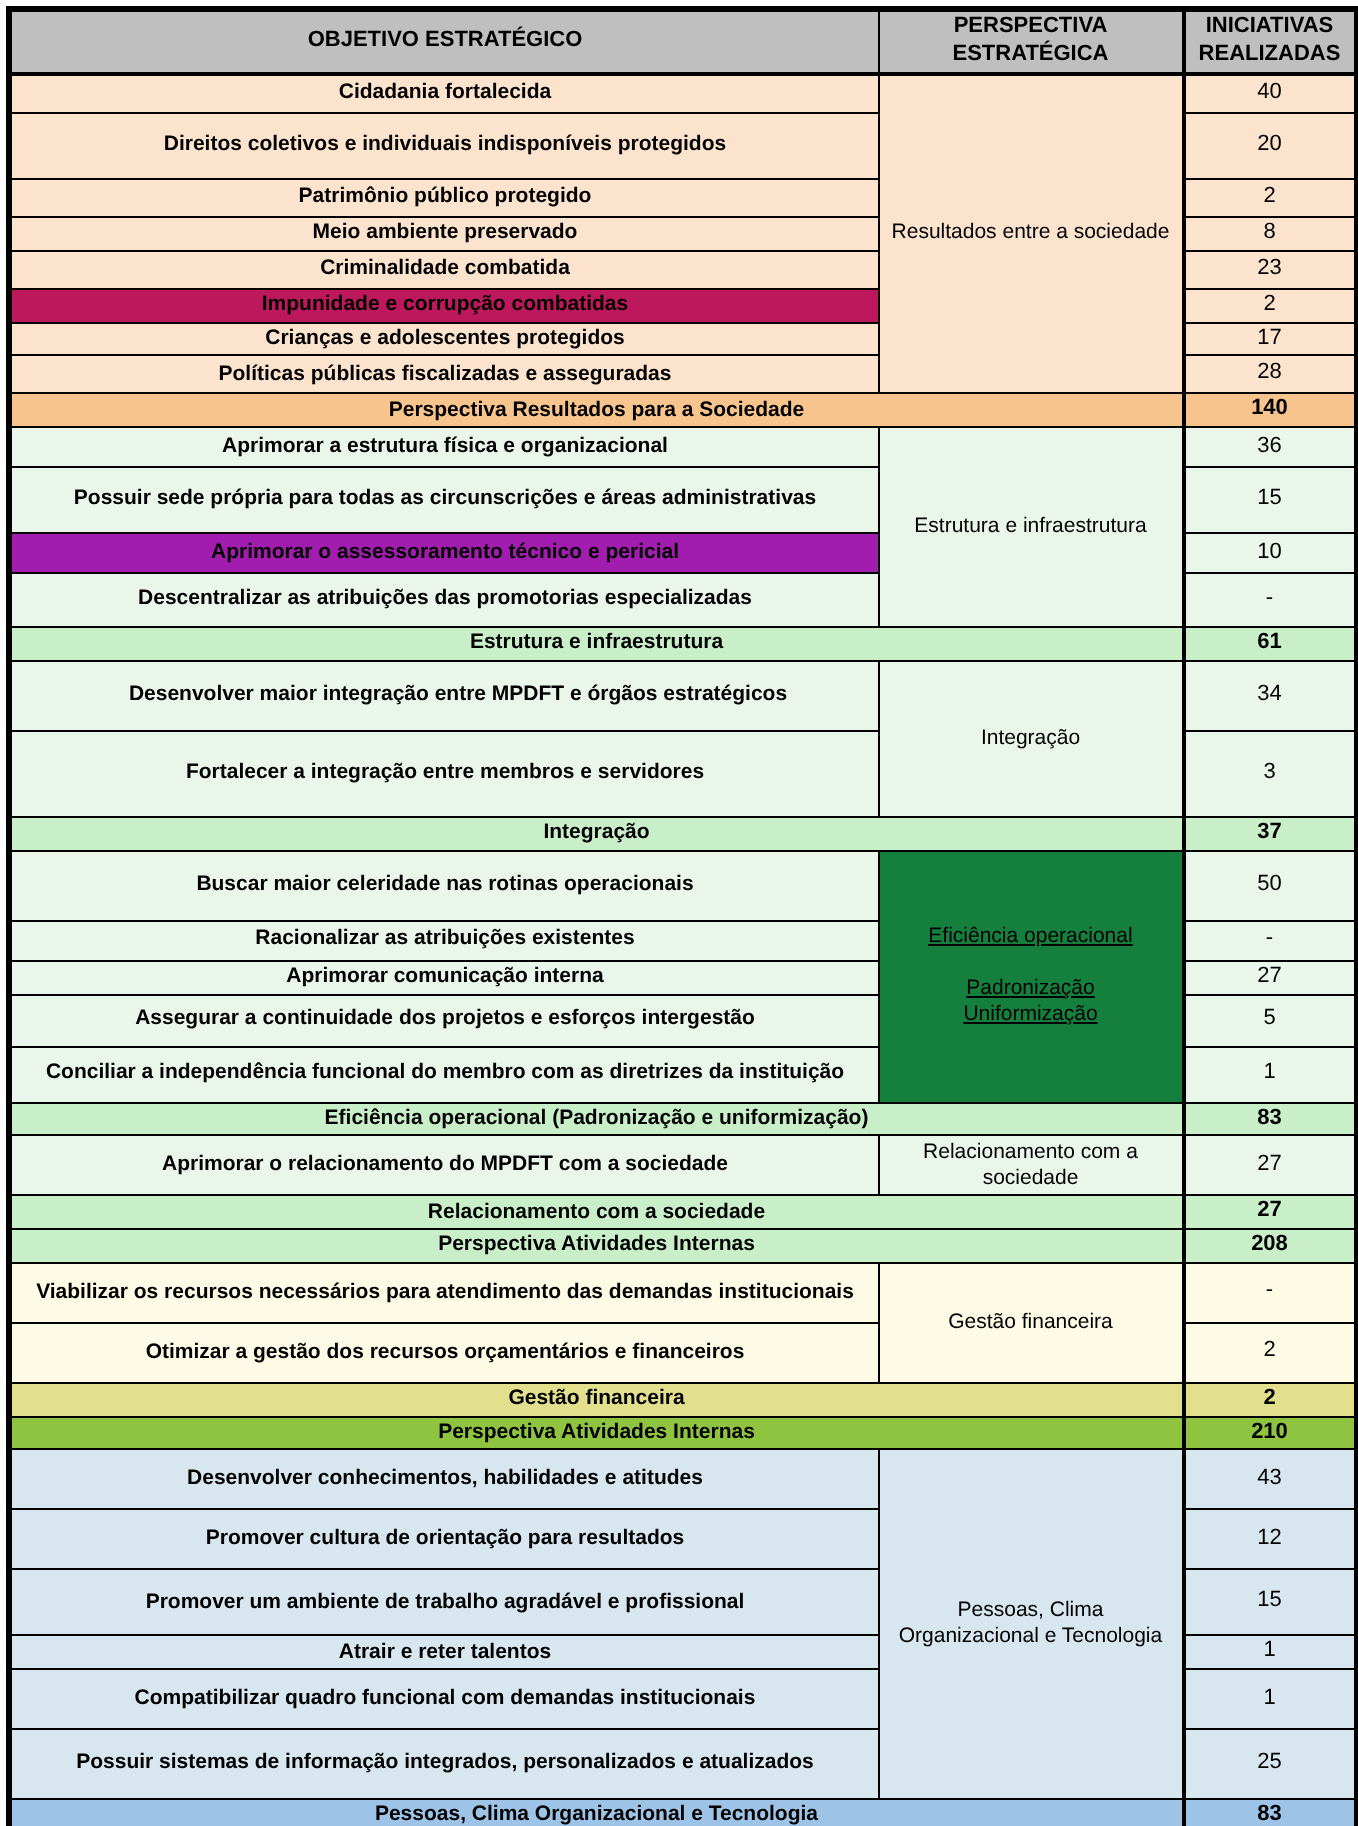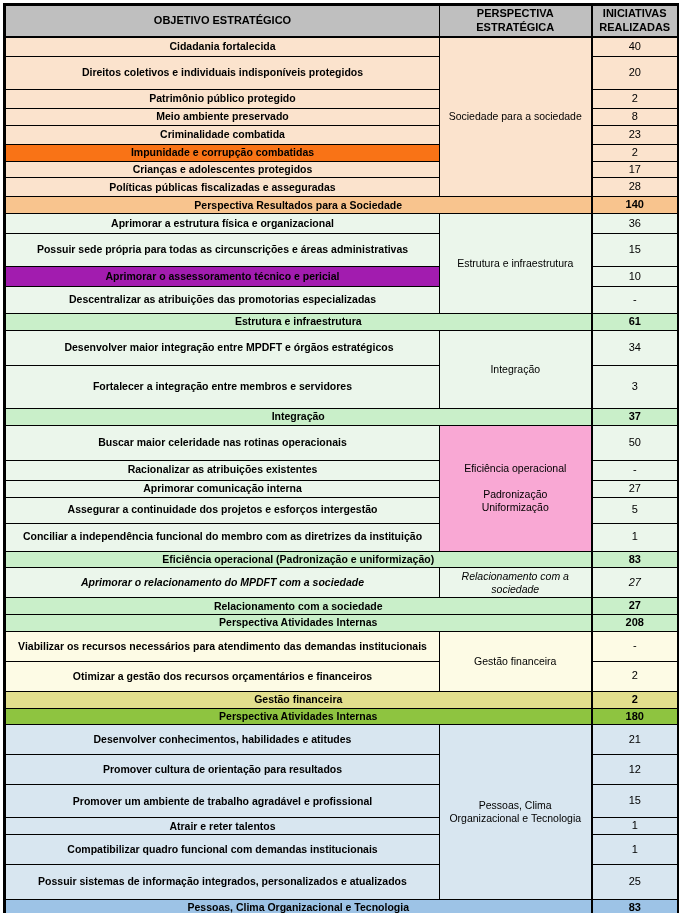--- a/index.html
+++ b/index.html
@@ -48,41 +48,41 @@
   <thead>
     <tr style="height:29px">
       <th style="background: rgb(191, 191, 191);">OBJETIVO ESTRATÉGICO</th>
       <th style="background: rgb(191, 191, 191);">PERSPECTIVA ESTRATÉGICA</th>
       <th class="val-h" style="background: rgb(191, 191, 191);">INICIATIVAS REALIZADAS</th>
     </tr>
   </thead>
   <tbody>
       <tr style="height: 20px;">
         <td class="obj" style="background: rgb(251, 227, 205); margin-left: 40px;">Cidadania fortalecida</td>
-        <td class="persp" rowspan="8" style="background: rgb(251, 227, 205);">Sociedade para a sociedade</td>
+        <td class="persp" rowspan="8" style="background: rgb(251, 227, 205);">Resultados entre a sociedade</td>
         <td class="val" style="background: rgb(251, 227, 205);">40</td>
       </tr>
       <tr style="height: 33px;">
         <td class="obj" style="background: rgb(251, 227, 205);">Direitos coletivos e individuais indisponíveis protegidos</td>
         <td class="val" style="background: rgb(251, 227, 205);">20</td>
       </tr>
       <tr style="height: 19px;">
         <td class="obj" style="background: rgb(251, 227, 205);">Patrimônio público protegido</td>
         <td class="val" style="background: rgb(251, 227, 205);">2</td>
       </tr>
       <tr style="height: 15px;">
         <td class="obj" style="background: rgb(251, 227, 205);">Meio ambiente preservado</td>
         <td class="val" style="background: rgb(251, 227, 205);">8</td>
       </tr>
       <tr style="height: 19px;">
         <td class="obj" style="background: rgb(251, 227, 205);">Criminalidade combatida</td>
         <td class="val" style="background: rgb(251, 227, 205);">23</td>
       </tr>
       <tr style="height: 14px;">
-        <td class="obj" style="background: #f97316;">Impunidade e corrupção combatidas</td>
+        <td class="obj" style="background: #be185d;">Impunidade e corrupção combatidas</td>
         <td class="val" style="background: rgb(251, 227, 205);">2</td>
       </tr>
       <tr style="height: 15px;">
         <td class="obj" style="background: rgb(251, 227, 205);">Crianças e adolescentes protegidos</td>
         <td class="val" style="background: rgb(251, 227, 205);">17</td>
       </tr>
       <tr style="height: 19px;">
         <td class="obj" style="background: rgb(251, 227, 205);">Políticas públicas fiscalizadas e asseguradas</td>
         <td class="val" style="background: rgb(251, 227, 205);">28</td>
       </tr>
@@ -119,21 +119,21 @@
       <tr style="height: 43px; padding-left: 30px;">
         <td class="obj" style="background: rgb(235, 246, 235);">Fortalecer a integração entre membros e servidores</td>
         <td class="val" style="background: rgb(235, 246, 235);">3</td>
       </tr>
       <tr style="height: 15px;">
         <td class="sum-label" colspan="2" style="background: rgb(201, 239, 201);">Integração</td>
         <td class="sum-val" style="background: rgb(201, 239, 201);">37</td>
       </tr>
       <tr style="height: 35px;">
         <td class="obj" style="background: rgb(235, 246, 235);">Buscar maior celeridade nas rotinas operacionais</td>
-        <td class="persp" rowspan="5" style="background: #f9a8d4;">Eficiência operacional
+        <td class="persp" rowspan="5" style="background: #15803d; text-decoration: underline;">Eficiência operacional
 
 Padronização
 Uniformização</td>
         <td class="val" style="background: rgb(235, 246, 235);">50</td>
       </tr>
       <tr style="height: 20px;">
         <td class="obj" style="background: rgb(235, 246, 235);">Racionalizar as atribuições existentes</td>
         <td class="val" style="background: rgb(235, 246, 235);">-</td>
       </tr>
       <tr style="height: 17px;">
@@ -145,21 +145,21 @@
         <td class="val" style="background: rgb(235, 246, 235);">5</td>
       </tr>
       <tr style="height: 28px;">
         <td class="obj" style="background: rgb(235, 246, 235);">Conciliar a independência funcional do membro com as diretrizes da instituição</td>
         <td class="val" style="background: rgb(235, 246, 235);">1</td>
       </tr>
       <tr style="height: 15px;">
         <td class="sum-label" colspan="2" style="background: rgb(201, 239, 201);">Eficiência operacional (Padronização e uniformização)</td>
         <td class="sum-val" style="background: rgb(201, 239, 201);">83</td>
       </tr>
-      <tr style="height: 30px; font-style: italic;">
+      <tr style="height: 30px;">
         <td class="obj" style="background: rgb(235, 246, 235);">Aprimorar o relacionamento do MPDFT com a sociedade</td>
         <td class="persp" rowspan="1" style="background: rgb(235, 246, 235);">Relacionamento com a sociedade</td>
         <td class="val" style="background: rgb(235, 246, 235);">27</td>
       </tr>
       <tr style="height: 15px;">
         <td class="sum-label" colspan="2" style="background: rgb(201, 239, 201);">Relacionamento com a sociedade</td>
         <td class="sum-val" style="background: rgb(201, 239, 201);">27</td>
       </tr>
       <tr style="height: 15px;">
         <td class="sum-label" colspan="2" style="background: rgb(201, 239, 201);">Perspectiva Atividades Internas</td>
@@ -173,26 +173,26 @@
       <tr style="height: 30px;">
         <td class="obj" style="background: rgb(253, 251, 229);">Otimizar a gestão dos recursos orçamentários e financeiros</td>
         <td class="val" style="background: rgb(253, 251, 229);">2</td>
       </tr>
       <tr style="height: 16px;">
         <td class="sum-label" colspan="2" style="background: rgb(226, 223, 141);">Gestão financeira</td>
         <td class="sum-val" style="background: rgb(226, 223, 141);">2</td>
       </tr>
       <tr style="height: 16px;">
         <td class="sum-label" colspan="2" style="background: rgb(142, 196, 64);">Perspectiva Atividades Internas</td>
-        <td class="sum-val" style="background: rgb(142, 196, 64);">180</td>
+        <td class="sum-val" style="background: rgb(142, 196, 64);">210</td>
       </tr>
       <tr style="height: 30px; margin-top: 16px;">
         <td class="obj" style="background: rgb(216, 230, 240);">Desenvolver conhecimentos, habilidades e atitudes</td>
         <td class="persp" rowspan="6" style="background: rgb(216, 230, 240);">Pessoas, Clima Organizacional e Tecnologia</td>
-        <td class="val" style="background: rgb(216, 230, 240);">21</td>
+        <td class="val" style="background: rgb(216, 230, 240);">43</td>
       </tr>
       <tr style="height: 30px;">
         <td class="obj" style="background: rgb(216, 230, 240);">Promover cultura de orientação para resultados</td>
         <td class="val" style="background: rgb(216, 230, 240);">12</td>
       </tr>
       <tr style="height: 33px;">
         <td class="obj" style="background: rgb(216, 230, 240);">Promover um ambiente de trabalho agradável e profissional</td>
         <td class="val" style="background: rgb(216, 230, 240);">15</td>
       </tr>
       <tr style="height: 15px;">

